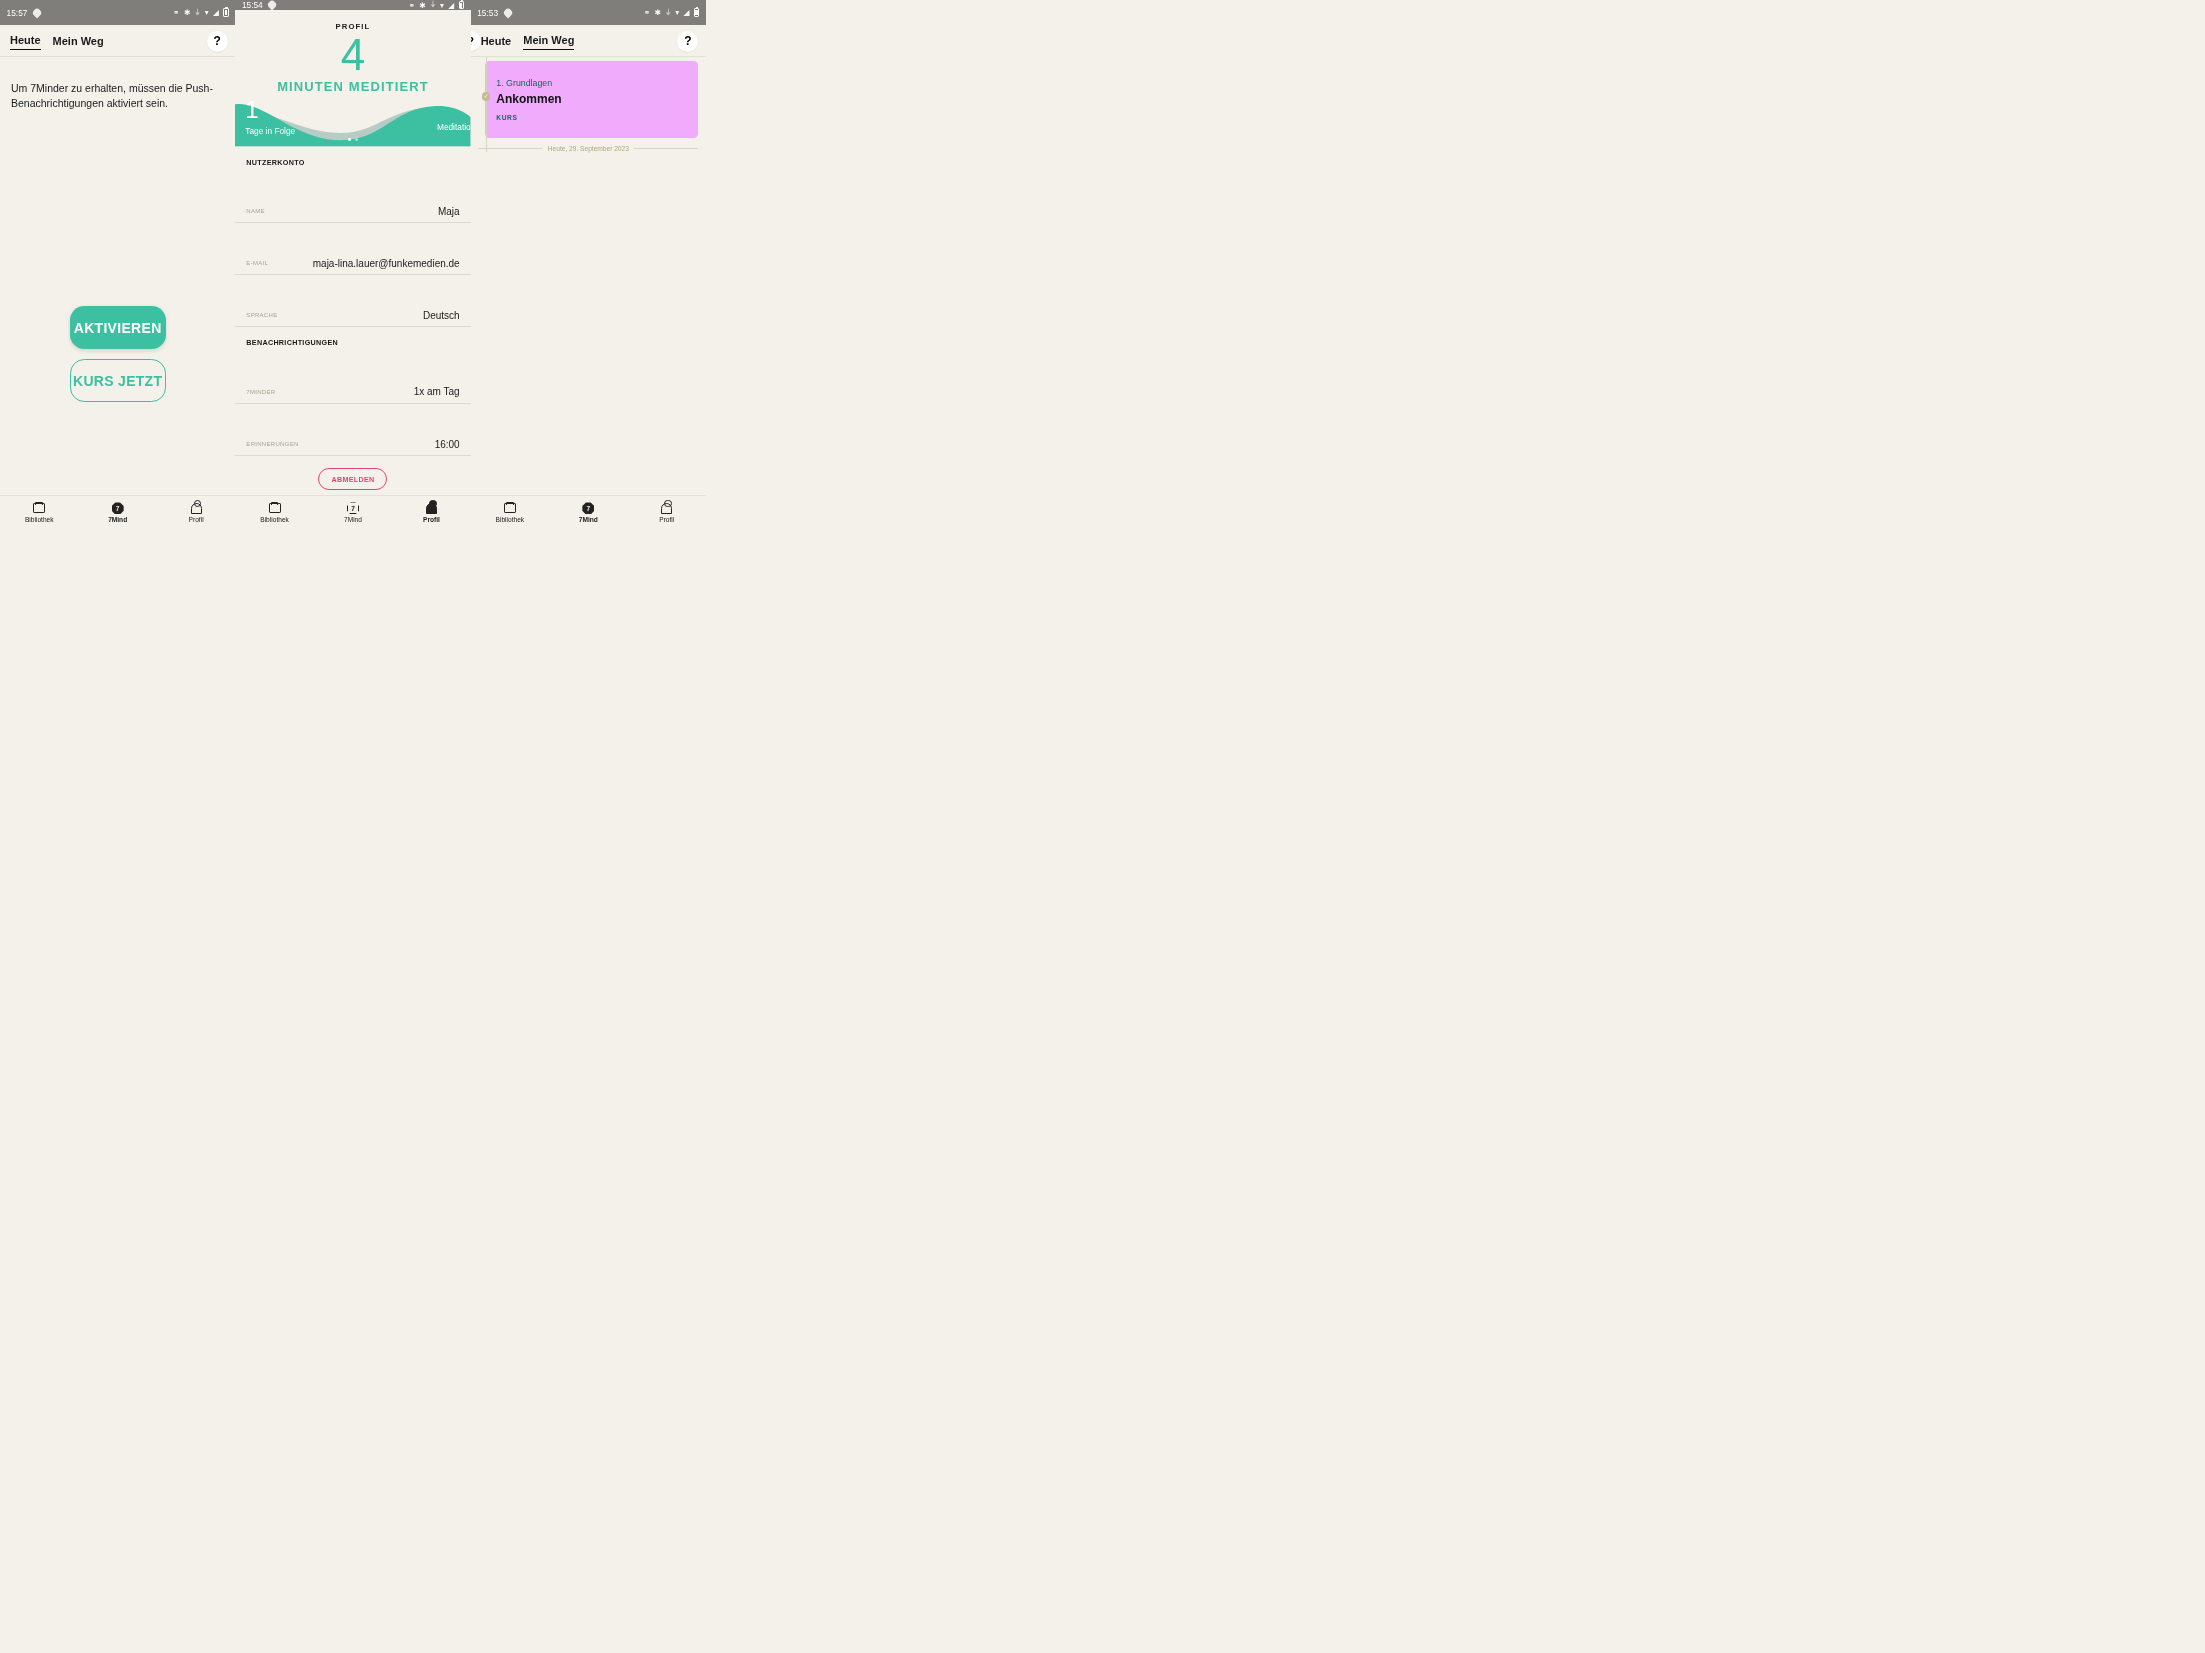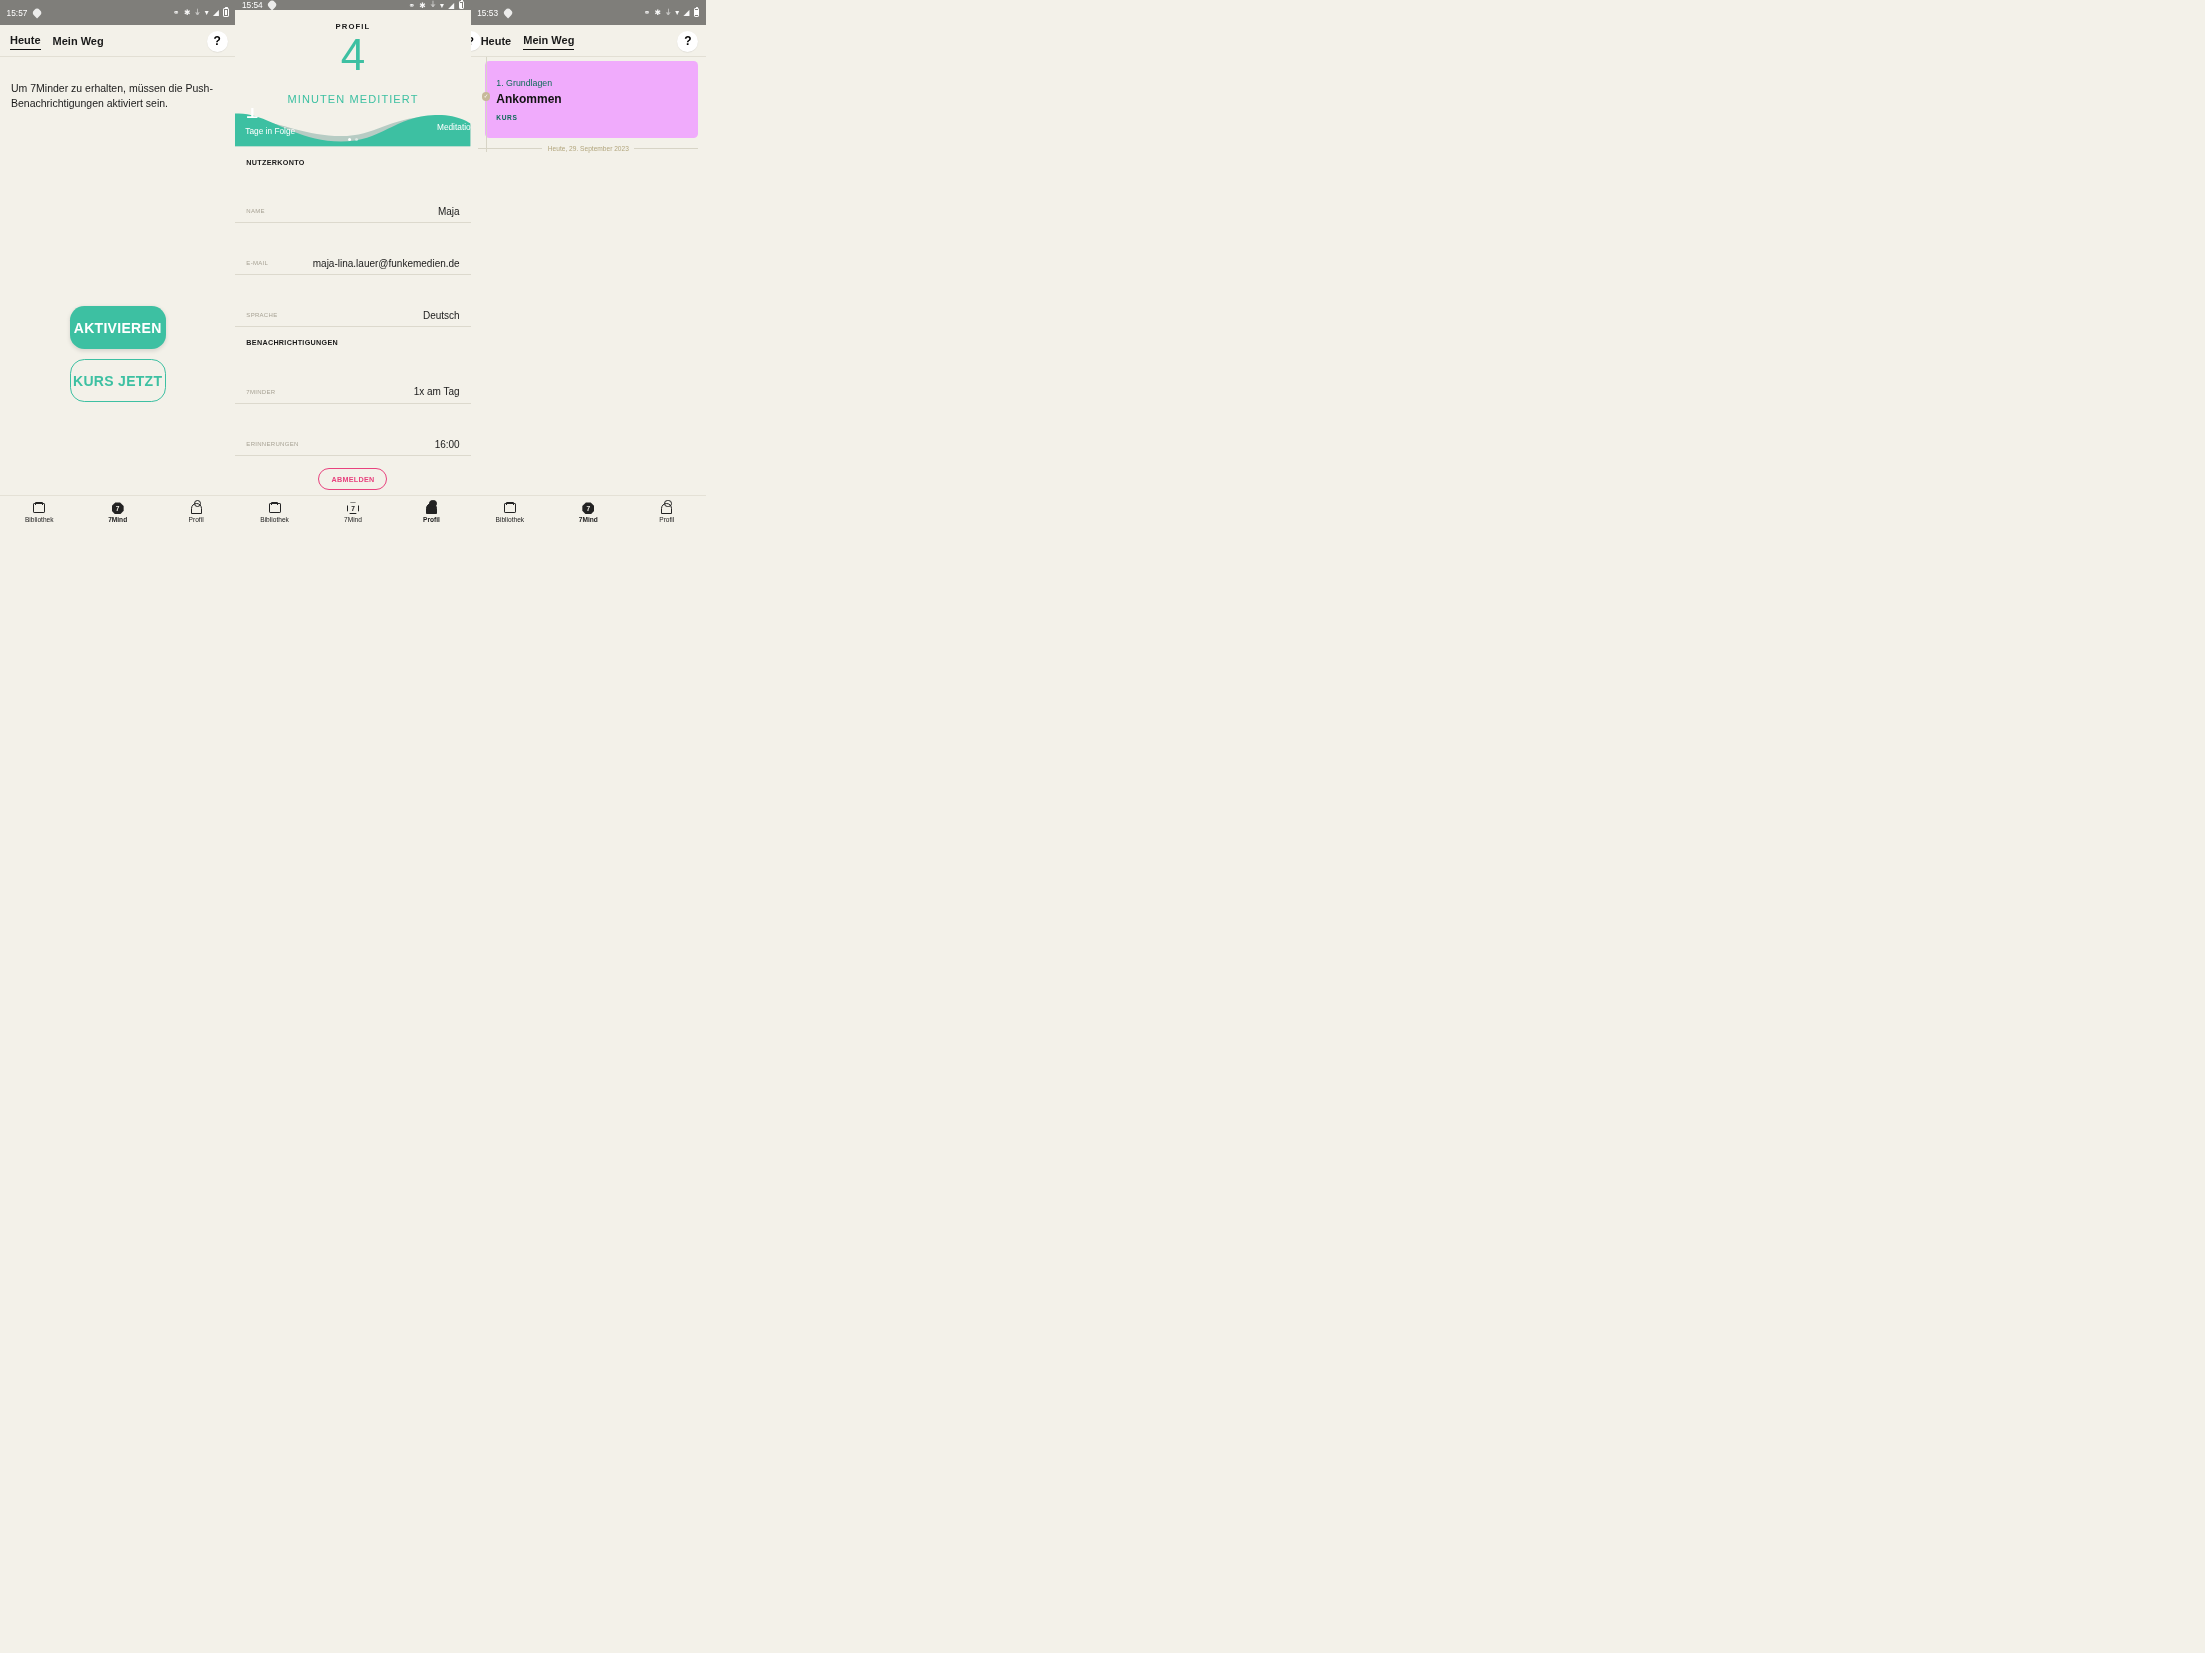--- a/index.html
+++ b/index.html
@@ -114,21 +114,21 @@
 .ico-7 { width:12px; height:12px; background:#222; clip-path: polygon(30% 0,70% 0,100% 30%,100% 70%,70% 100%,30% 100%,0 70%,0 30%); display:flex;align-items:center;justify-content:center;color:#f3f1e9;font-size:6.6px;font-weight:700;}
 .ico-7.hollow { background:transparent; border:0.8px solid #222; color:#222;}
 .ico-prof { width:11px;height:11px;border:0.8px solid #222;border-radius:50% 50% 0 0;position:relative;}
 .ico-prof::before{content:"";position:absolute;top:-4.4px;left:2.2px;width:5.5px;height:5.5px;border:0.8px solid #222;border-radius:50%;}
 .ico-prof.fill{background:#222;}
 .ico-prof.fill::before{background:#222;}
 
 
 .profil-title { text-align:center; font-size:7.7px; letter-spacing:1.1px; font-weight:600; color:#1a1a1a; padding:12px 0 3.3px 0;}
 .big-num { text-align:center; font-size:44px; font-weight:300; color:#3dc0a2; line-height:.95;}
-.sub-lbl { text-align:center; font-size:11px; letter-spacing:1.1px; color:#3dc0a2; font-weight:400; margin-top:17px; margin-bottom:3.3px;}
+.sub-lbl { text-align:center; font-size:13px; letter-spacing:1.1px; color:#3dc0a2; font-weight:700; margin-top:3px; margin-bottom:3.3px;}
 .wave-box {
   position:relative; height:151px; overflow:hidden;
 }
 .wave-box svg { position:absolute; bottom:0; left:0; width:100%; height:100%; }
 .wave-stats {
   position:absolute; left:10px; bottom:11px; color:#fff;
 }
 .wave-big { font-size:24px; font-weight:400; }
 .wave-lbl { font-size:8.3px; margin-top:2.2px; }
 .wave-right { position:absolute; right:0; bottom:15px; color:#fff; font-size:8.3px; }

